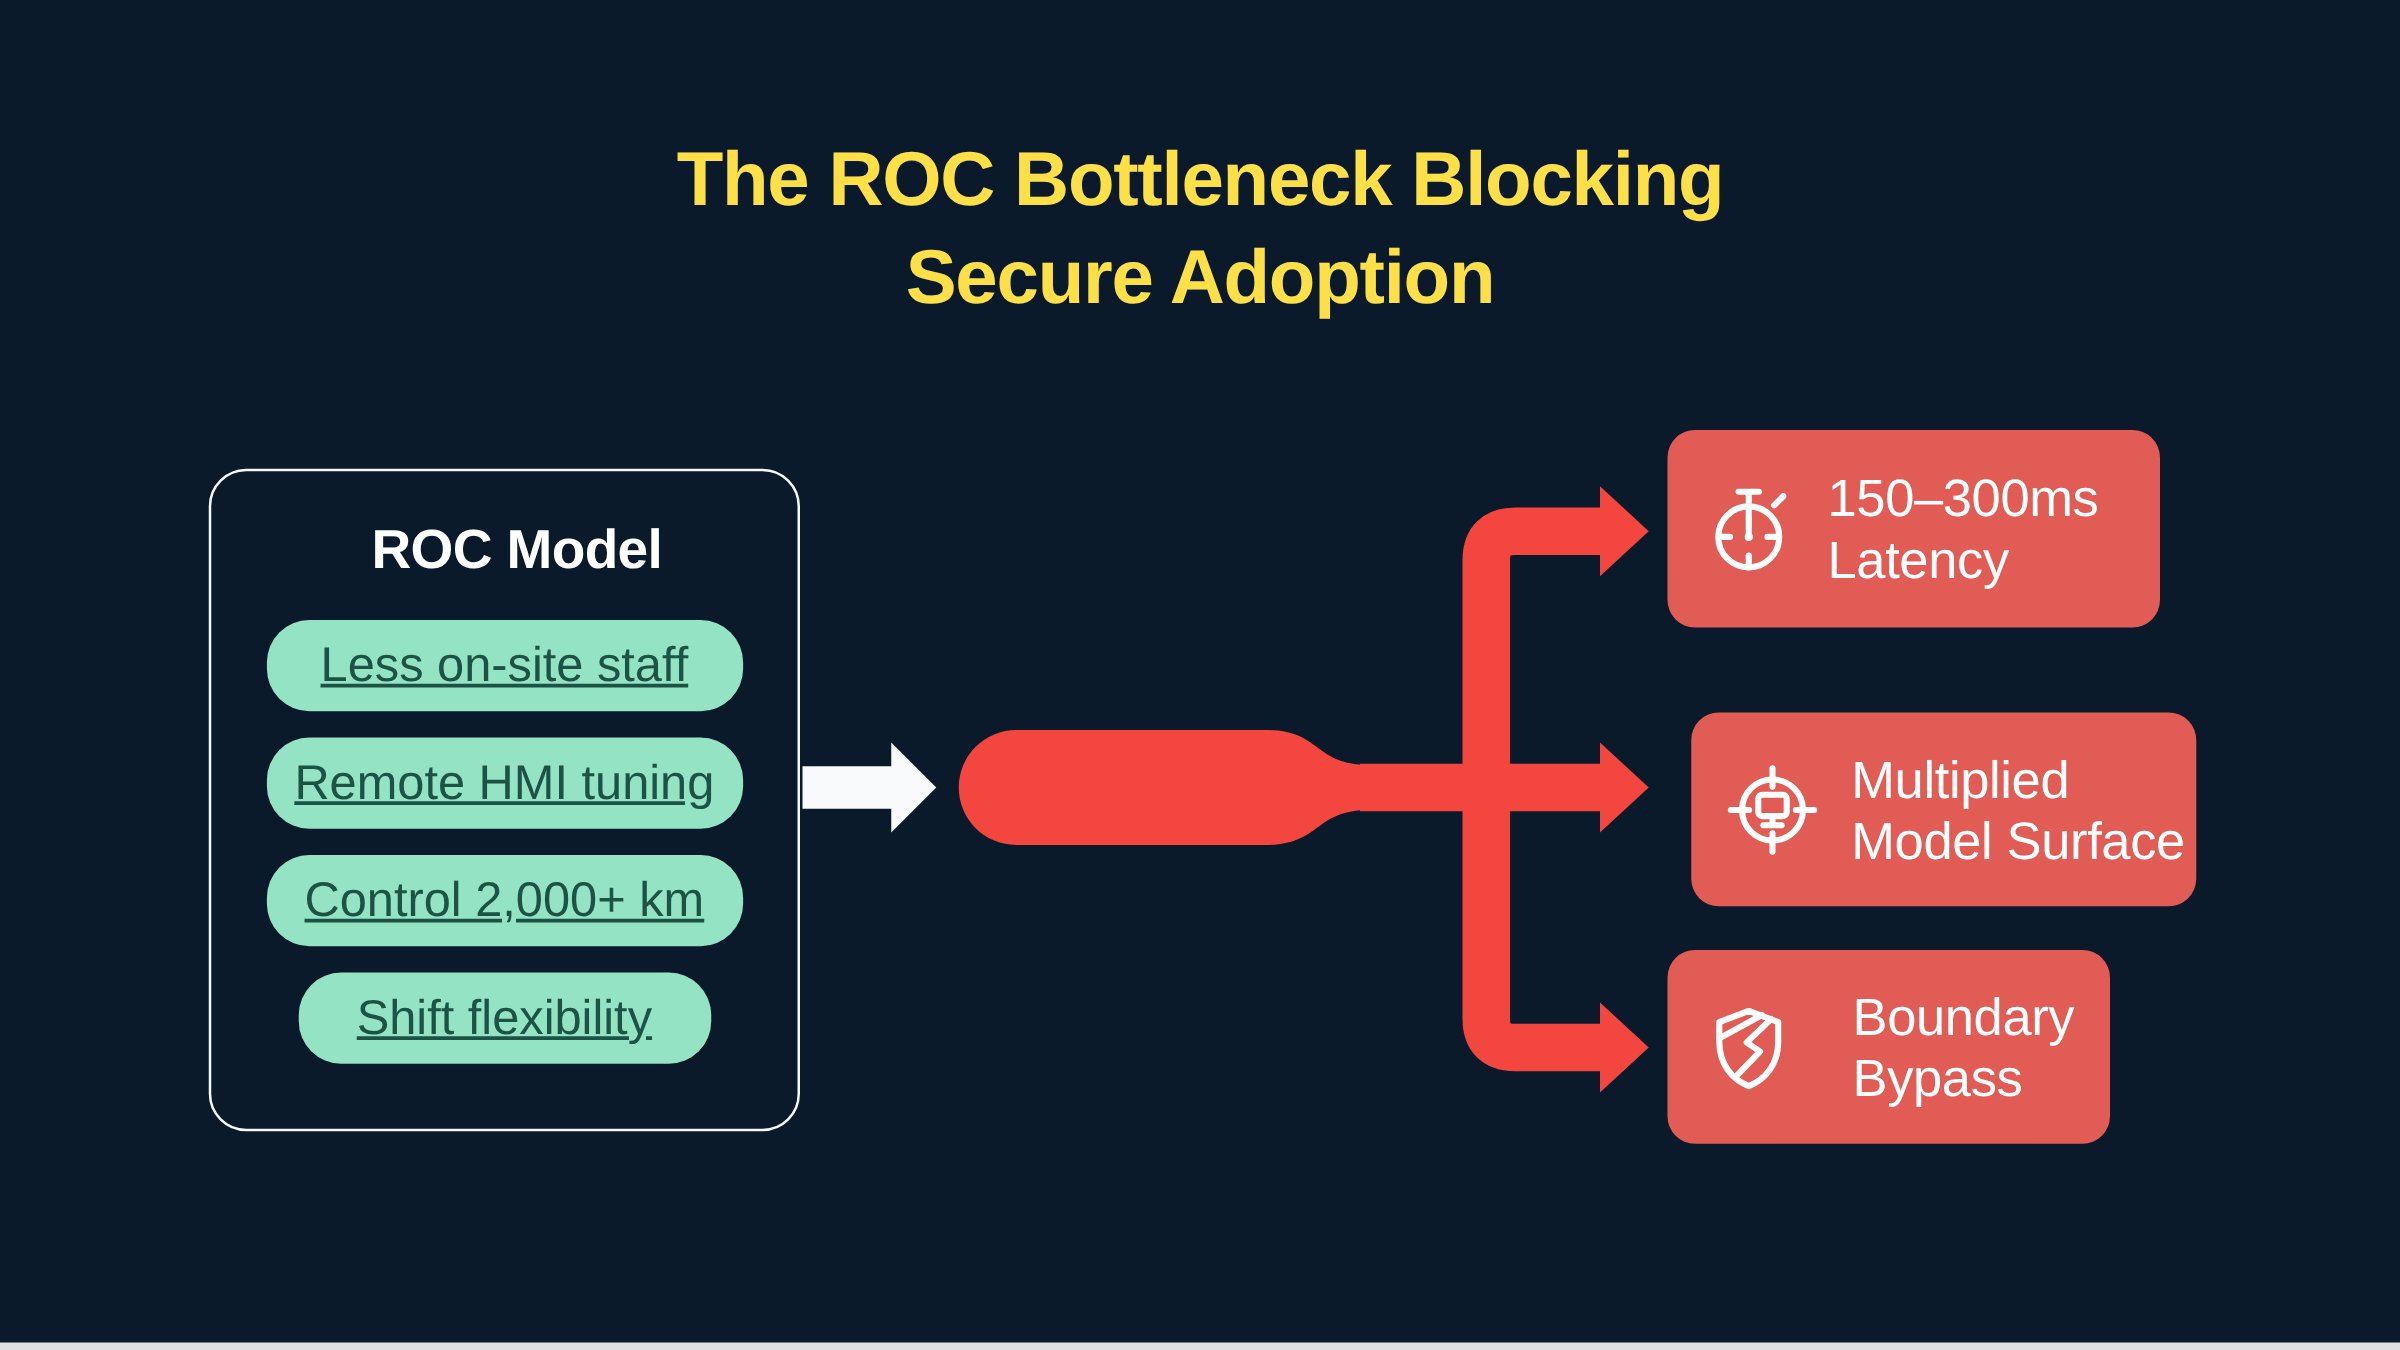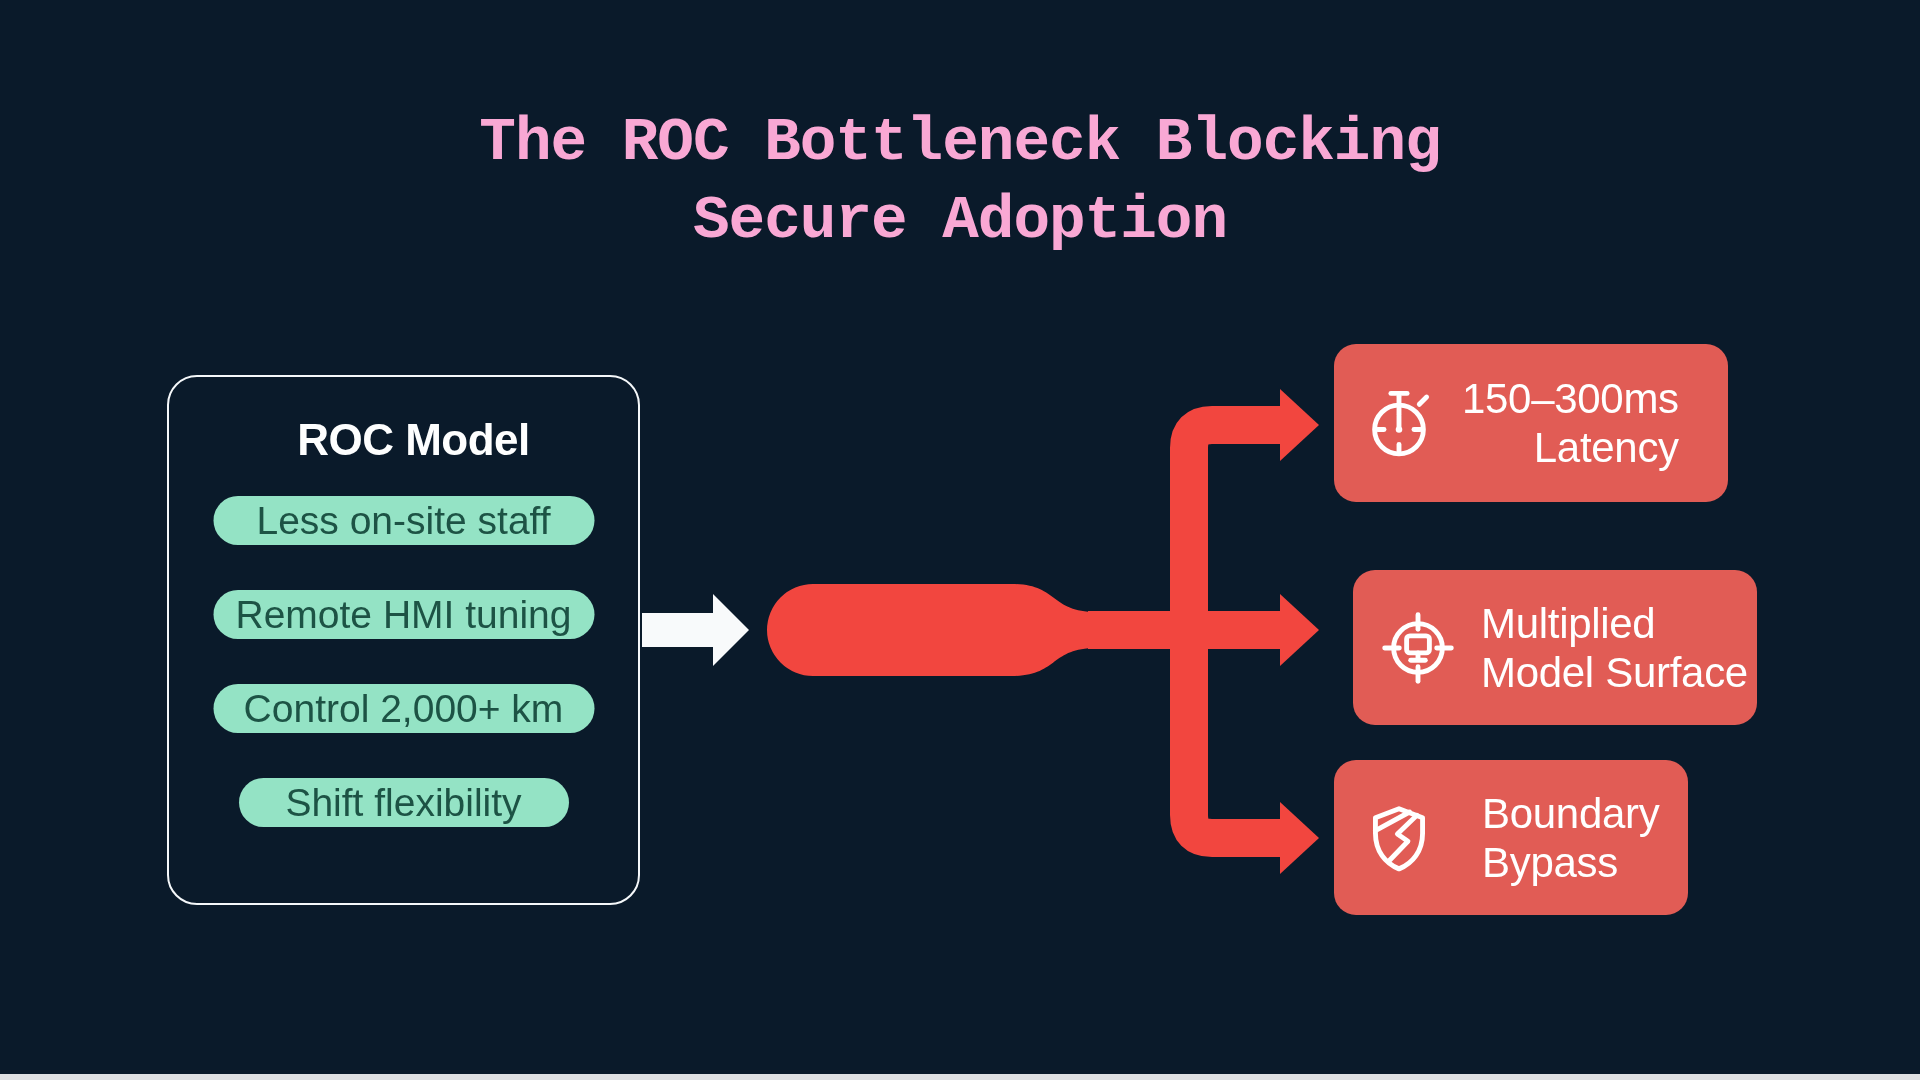--- a/index.html
+++ b/index.html
@@ -5,55 +5,55 @@
   html,body{margin:0;padding:0;background:#0A1A2A;}
   .canvas{
     position:relative;width:1920px;height:1080px;overflow:hidden;
     background:#0A1A2A;
     font-family:"Liberation Sans", sans-serif;
     color:#fff;
   }
   .title{
     position:absolute;left:0;right:0;top:104px;
     text-align:center;font-weight:700;font-size:61px;line-height:78px;
-    letter-spacing:-1px;color:#f9a8d4;font-family:Liberation Mono, monospace;
+    letter-spacing:-1px;color:#fde047;
   }
   
   .roc-box{
     position:absolute;left:167px;top:375px;width:473px;height:530px;
     border:2.5px solid #F5F8FA;border-radius:30px;box-sizing:border-box;
   }
   .roc-header{
     position:absolute;left:0;right:0;top:38px;text-align:center;
     font-weight:700;font-size:44px;color:#FDFEFE;letter-spacing:-0.5px;padding-left:20px;
   }
   .pill{
     position:absolute;left:50%;transform:translateX(-50%);
-    height:49px;border-radius:34px;background:#94E3C5;
+    height:73px;border-radius:34px;background:#94E3C5;
     display:flex;align-items:center;justify-content:center;
-    font-size:39px;color:#1D5345;white-space:nowrap;
+    font-size:39px;color:#1D5345;white-space:nowrap;text-decoration:underline;
   }
   .pill-0{top:119px;width:381px;}
   .pill-1{top:213px;width:381px;}
   .pill-2{top:307px;width:381px;}
   .pill-3{top:401px;width:330px;}
   
   .overlay{position:absolute;left:0;top:0;width:1920px;height:1080px;}
   .vpn-label{
     position:absolute;left:772px;top:584px;width:310px;height:92px;
     display:flex;align-items:center;justify-content:center;
     font-weight:700;font-size:44px;color:#FFFFFF;letter-spacing:-0.5px;
   }
   
   .outcome{
     position:absolute;background:#E15C55;border-radius:22px;
     display:flex;align-items:center;box-sizing:border-box;
     padding-left:26px;gap:24px;
   }
-  .outcome-0{left:1334px;top:344px;width:394px;height:158px;text-align:right;}
+  .outcome-0{left:1334px;top:344px;width:394px;height:158px;}
   .outcome-1{left:1334px;top:570px;width:404px;height:155px;margin-left:19px;}
   .outcome-2{left:1334px;top:760px;width:354px;height:155px;gap:44px;}
   .outcome-text{font-size:42px;line-height:49px;font-weight:500;color:#FFFFFF;letter-spacing:-0.3px;}
   .outcome-text span{display:block;}
   .icon{flex:0 0 auto;width:78px;height:78px;}
   .icon svg{width:78px;height:78px;display:block;}
   .bottom-strip{
     position:absolute;left:0;right:0;bottom:0;height:6px;background:#DFE1E3;
   }
 </style>

